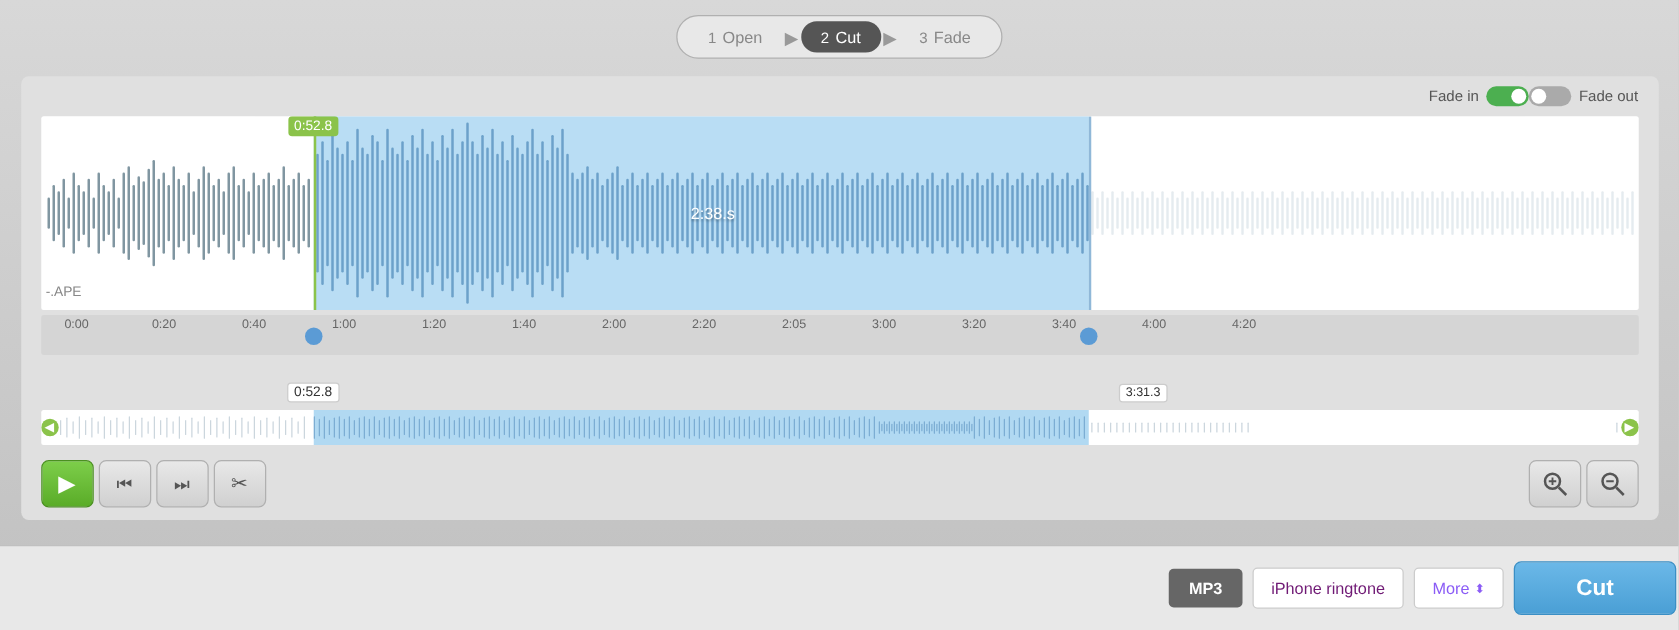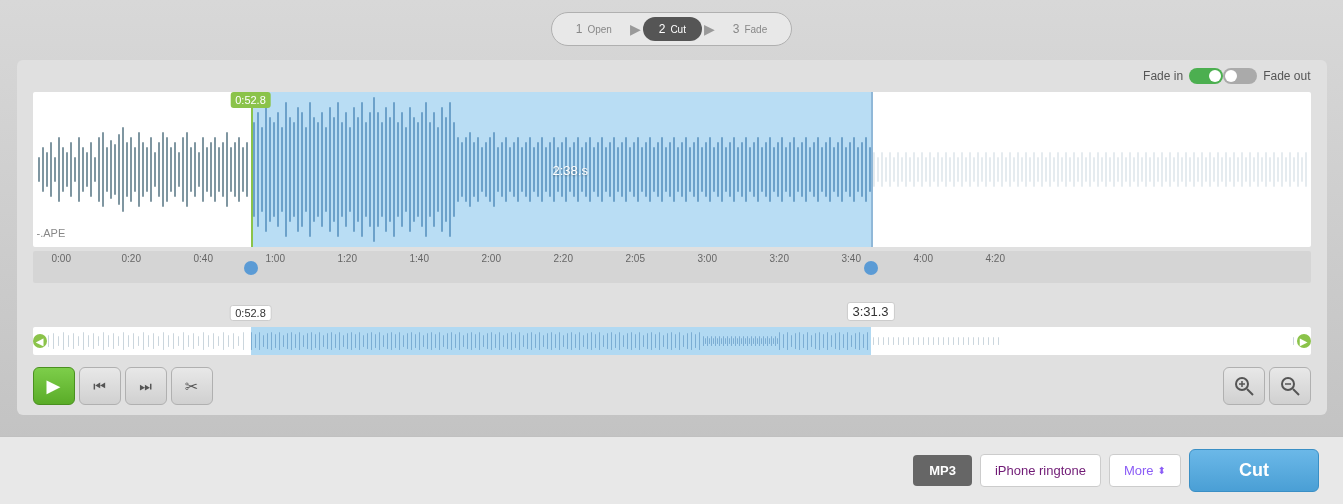--- a/index.html
+++ b/index.html
@@ -44,21 +44,21 @@
     }
     .step.active {
       background: #555;
       color: #fff;
       border-radius: 14px;
     }
     .step-num {
       font-size: 12px;
     }
     .step-label {
-      font-size: 10px;
+      font-size: 13px;
     }
 
     
     .editor-area {
       width: 1310px;
       background: #e0e0e0;
       border-radius: 6px;
       padding: 8px 16px 10px 16px;
       display: flex;
       flex-direction: column;
@@ -216,27 +216,27 @@
       border-radius: 3px;
       padding: 1px 5px;
       font-size: 11px;
       color: #333;
       z-index: 10;
       white-space: nowrap;
     }
     .end-time-label {
       position: absolute;
       bottom: -18px;
-      left: 838px;
+      left: 882px;
       transform: translateX(-50%);
       background: white;
       border: 1px solid #ccc;
       border-radius: 3px;
       padding: 1px 5px;
-      font-size: 13px;
+      font-size: 10px;
       color: #333;
       z-index: 10;
       white-space: nowrap;
     }
 
     
     .drag-handle {
       position: absolute;
       width: 14px;
       height: 14px;
@@ -339,21 +339,21 @@
     }
 
     
     .bottom-bar {
       width: 1343px;
       background: #e8e8e8;
       border-top: 1px solid #c0c0c0;
       display: flex;
       align-items: center;
       justify-content: flex-end;
-      padding: 12px 24px;
+      padding: 12px 2px;
       gap: 8px;
       margin-top: auto;
     }
     .format-btn {
       background: #666;
       color: white;
       border: none;
       border-radius: 4px;
       padding: 8px 16px;
       font-size: 13px;

